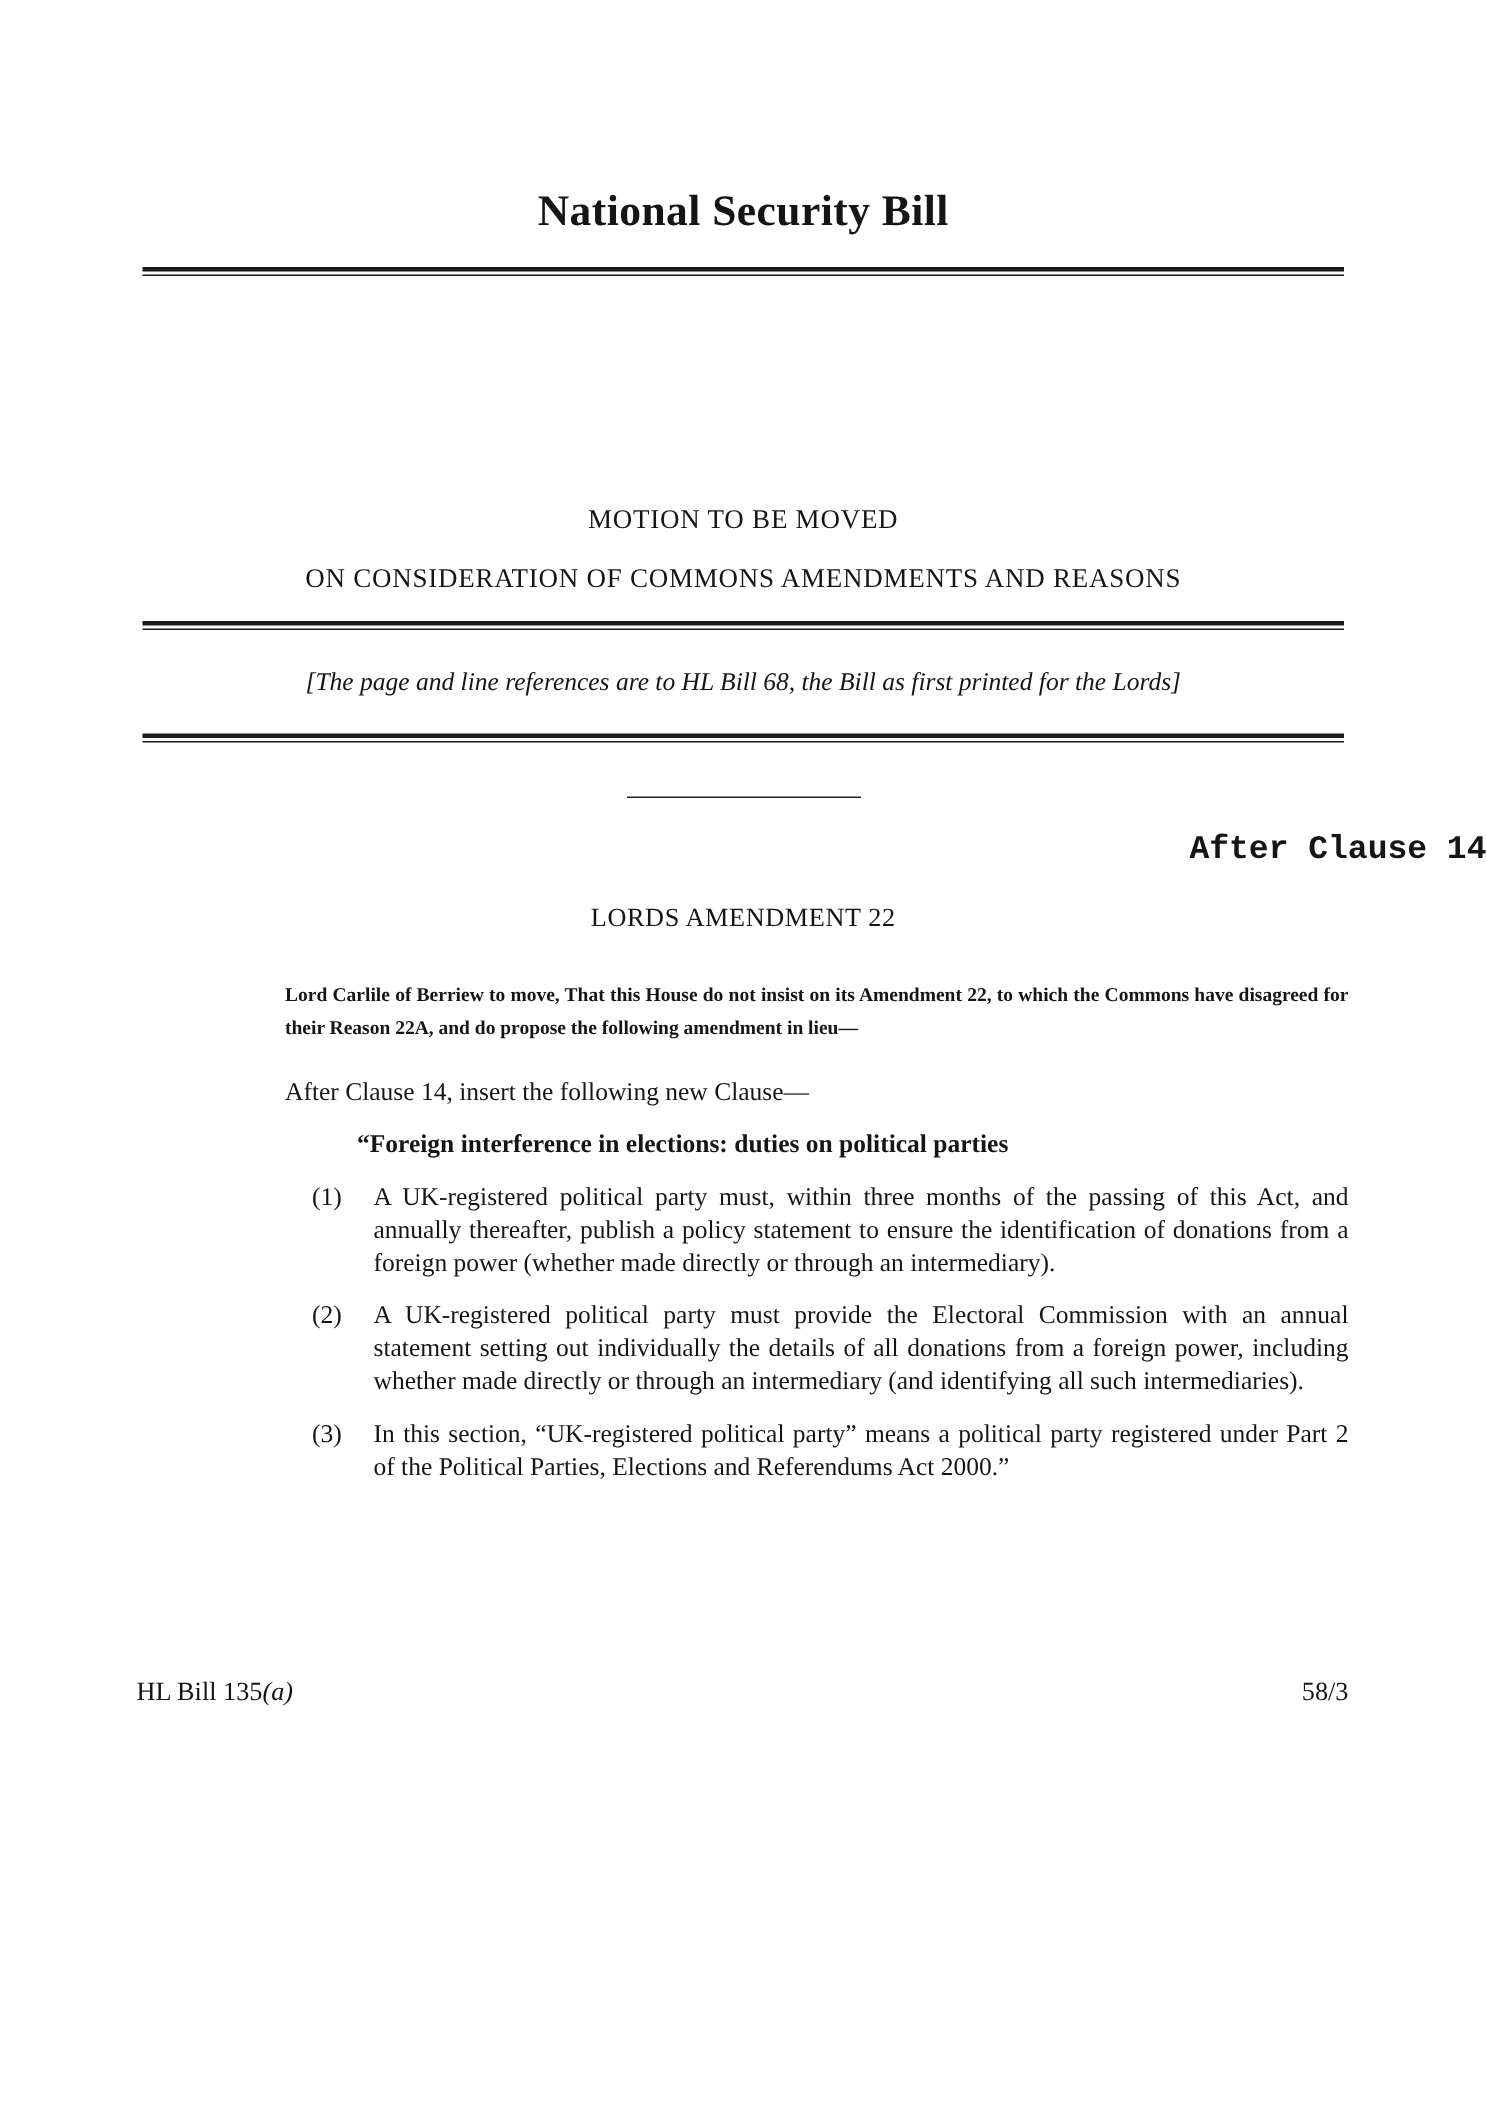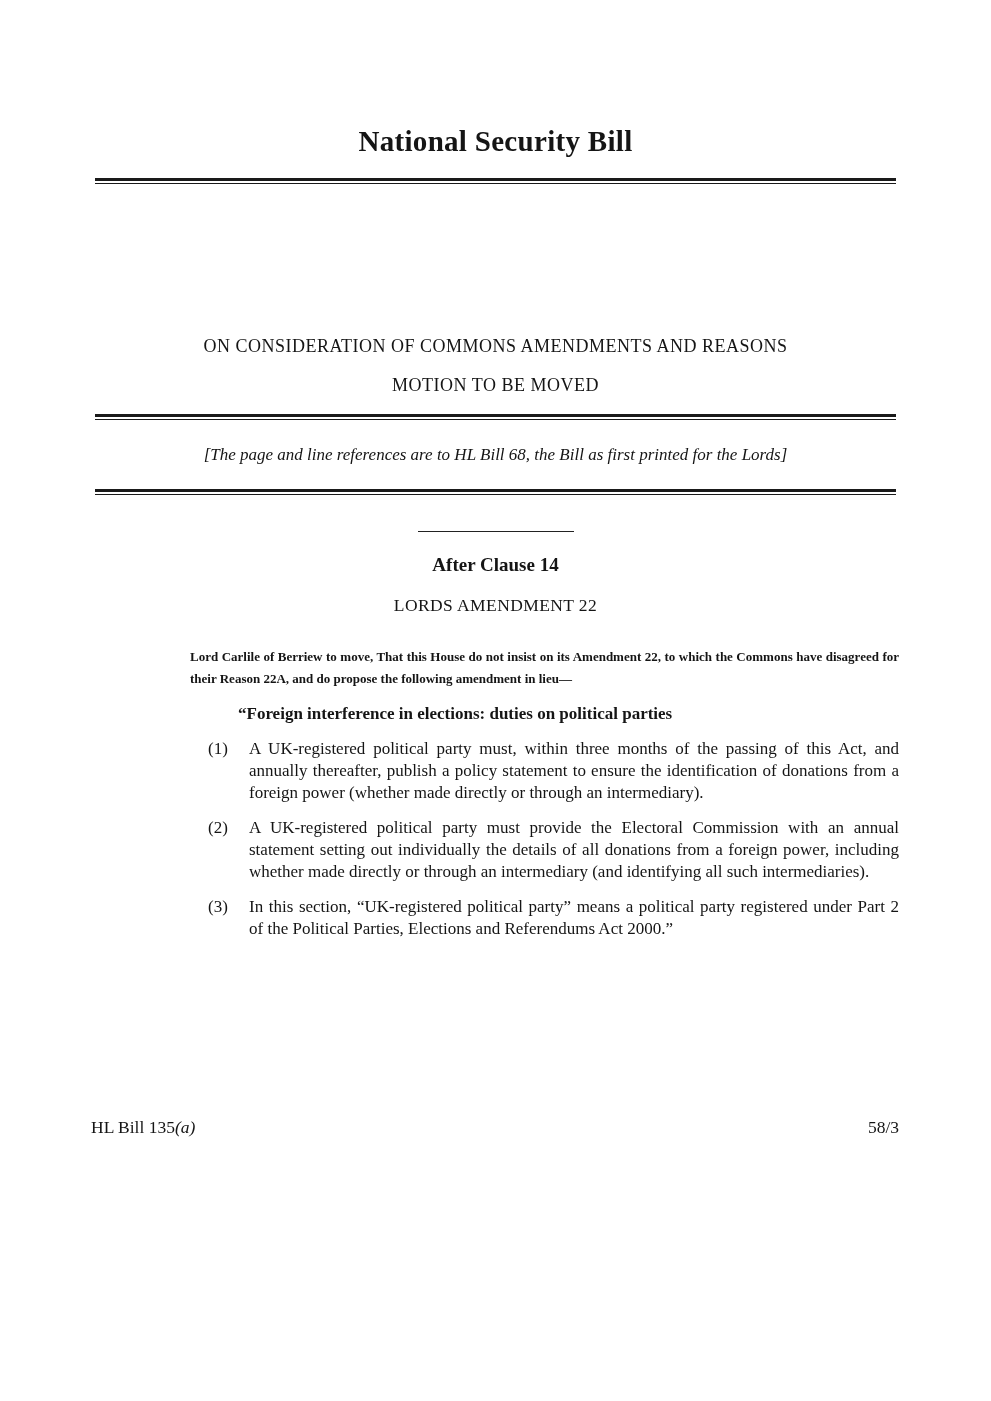--- a/index.html
+++ b/index.html
@@ -53,23 +53,24 @@
   .center-divider {
     width: 156px;
     margin: 36px auto 0 auto;
     border: none;
     border-top: 1.5px solid #222;
   }
 
   
   .after-clause {
     margin-top: 22px;
-    text-align: center;
-    font-size: 19px;
+    text-align: right;
+    font-size: 22px;
     font-weight: bold;
+    font-family: Liberation Mono, monospace;
   }
   .lords-amendment {
     text-align: center;
     font-size: 17.5px;
     letter-spacing: 0.4px;
   }
 
   
   .mover-para {
     margin: 30px 92px 0 190px;
@@ -127,22 +128,22 @@
 <div class="page">
 
   <h1 class="bill-title">National Security Bill</h1>
 
   <div class="rule-block">
     <div class="rule-thick"></div>
     <div class="rule-thin"></div>
   </div>
 
   <div class="motion-block">
+    <p class="caps-line">MOTION TO BE MOVED</p>
     <p class="caps-line">ON CONSIDERATION OF COMMONS AMENDMENTS AND REASONS</p>
-    <p class="caps-line">MOTION TO BE MOVED</p>
   </div>
 
   <div class="reference-block">
     <div class="rule-block">
       <div class="rule-thick"></div>
       <div class="rule-thin"></div>
     </div>
     <p class="reference-text">[The page and line references are to HL Bill 68, the Bill as first printed for the Lords]</p>
     <div class="rule-block">
       <div class="rule-thick"></div>
@@ -151,20 +152,21 @@
   </div>
 
   <hr class="center-divider">
 
   <p class="after-clause">After Clause 14</p>
 
   <p class="lords-amendment">LORDS AMENDMENT 22</p>
 
   <p class="mover-para">Lord Carlile of Berriew to move, That this House do not insist on its Amendment 22, to which the Commons have disagreed for their Reason 22A, and do propose the following amendment in lieu—</p>
 
+  <p class="instruction-line">After Clause 14, insert the following new Clause—</p>
 
   <p class="clause-title">“Foreign interference in elections: duties on political parties</p>
 
   <div class="clause-list">
     <div class="clause-item">
       <span class="clause-num">(1)</span>
       <span class="clause-text">A UK-registered political party must, within three months of the passing of this Act, and annually thereafter, publish a policy statement to ensure the identification of donations from a foreign power (whether made directly or through an intermediary).</span>
     </div>
     <div class="clause-item">
       <span class="clause-num">(2)</span>

